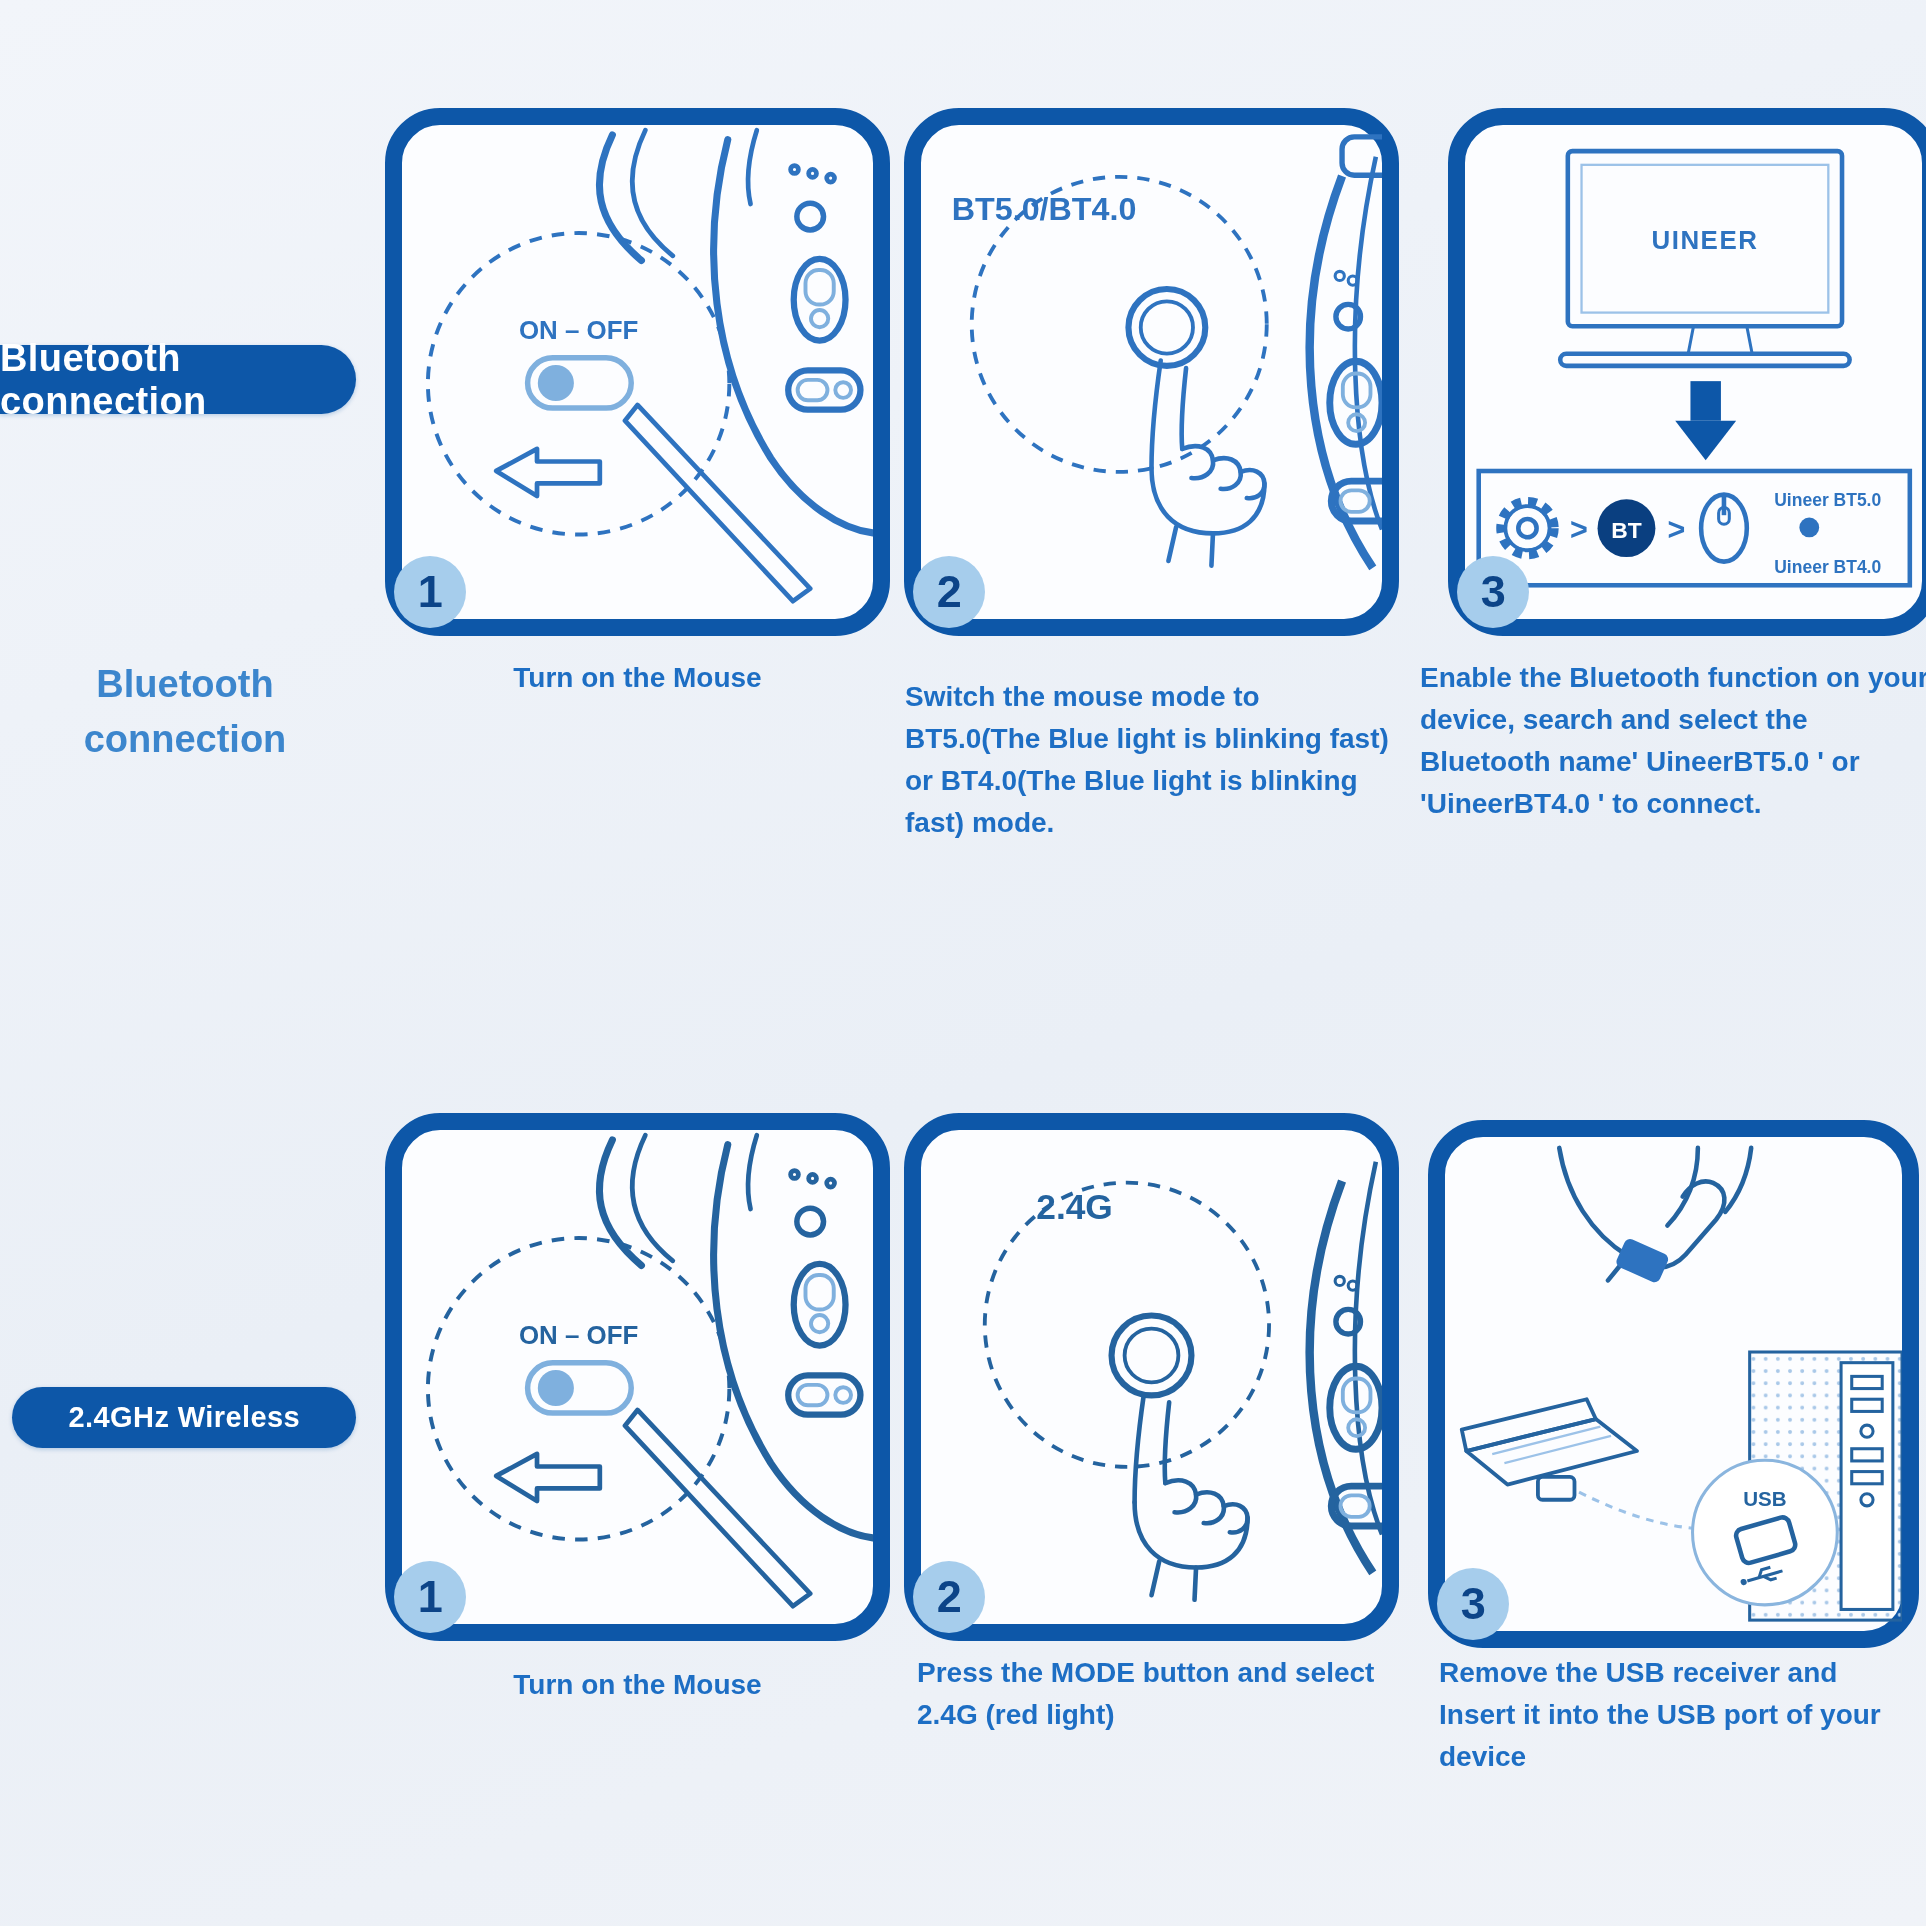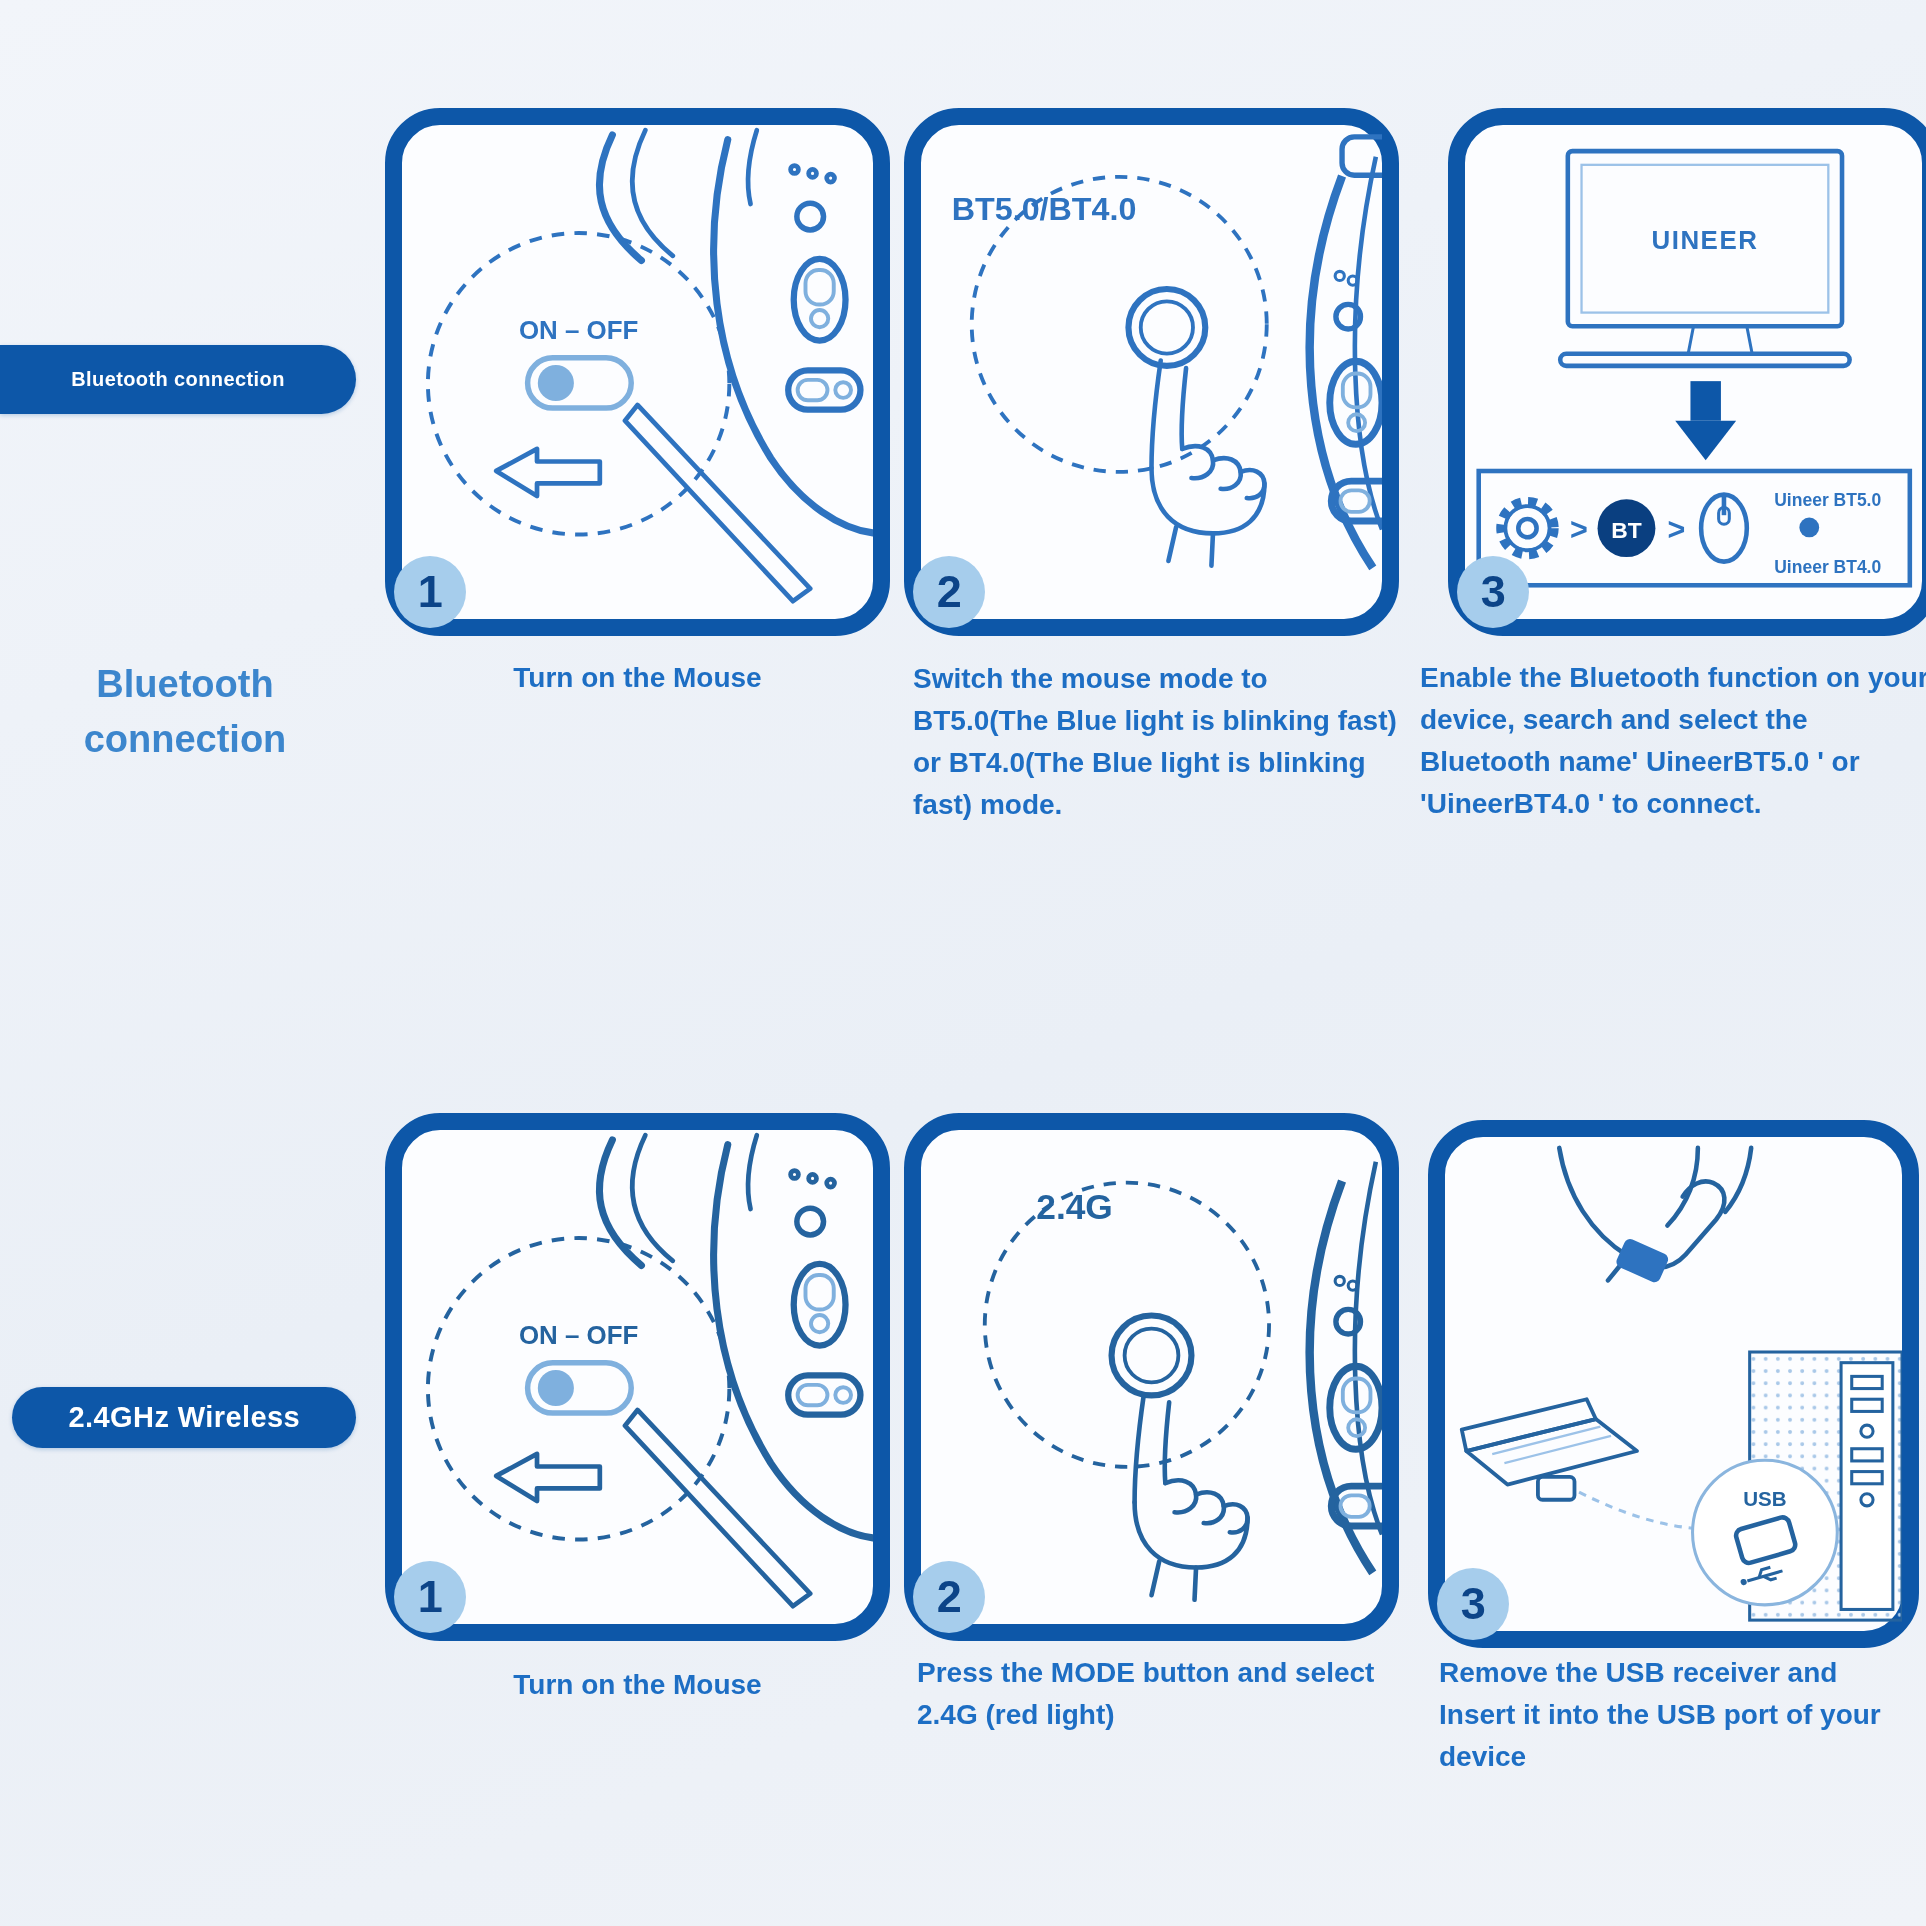--- a/index.html
+++ b/index.html
@@ -28,40 +28,40 @@
     z-index:5;
   }
   .pill{
     position:absolute;
     background:#0d57a8;color:#ffffff;
     font-weight:bold;
     display:flex;align-items:center;justify-content:center;
     letter-spacing:0.4px;
     box-shadow:0 1.5px 4.6px rgba(13,87,168,0.25);
   }
-  #pill-bluetooth{left:0;top:345px;width:356px;height:69px;border-radius:0 35px 35px 0;font-size:20px;}
+  #pill-bluetooth{left:0;top:345px;width:356px;height:69px;border-radius:0 35px 35px 0;font-size:38px;}
   #pill-wireless{left:12.3px;top:1387px;width:344px;height:61px;border-radius:35px;font-size:29px;}
   .caption{
     position:absolute;
     color:#1d6ec4;font-weight:bold;
     font-size:28px;line-height:1.5;
   }
   #side-label{
     position:absolute;left:54px;top:657px;width:262px;
     text-align:center;color:#3c86cd;font-weight:bold;
     font-size:38px;line-height:1.45;
   }
   #panel-r1p1{left:385px;top:108px;width:505px;height:528px;}
   #panel-r1p2{left:904px;top:108px;width:495px;height:528px;}
   #panel-r1p3{left:1420px;top:108px;width:491px;height:528px;margin-left:28px;}
   #panel-r2p1{left:385px;top:1113px;width:505px;height:528px;}
   #panel-r2p2{left:904px;top:1113px;width:495px;height:528px;}
   #panel-r2p3{left:1428px;top:1113px;width:491px;height:528px;margin-top:7px;}
   #cap-r1s1{left:385px;top:657px;width:505px;text-align:center;}
-  #cap-r1s2{left:905px;top:658px;width:489px;margin-left:8px;}
+  #cap-r1s2{left:905px;top:676px;width:489px;}
   #cap-r1s3{left:1420px;top:657px;width:509px;}
   #cap-r2s1{left:385px;top:1664px;width:505px;text-align:center;}
   #cap-r2s2{left:917px;top:1652px;width:472px;}
   #cap-r2s3{left:1439px;top:1652px;width:473px;}
   svg text{font-family:"Liberation Sans", sans-serif;}
 </style>
 </head>
 <body>
 
 <div id="stage">

